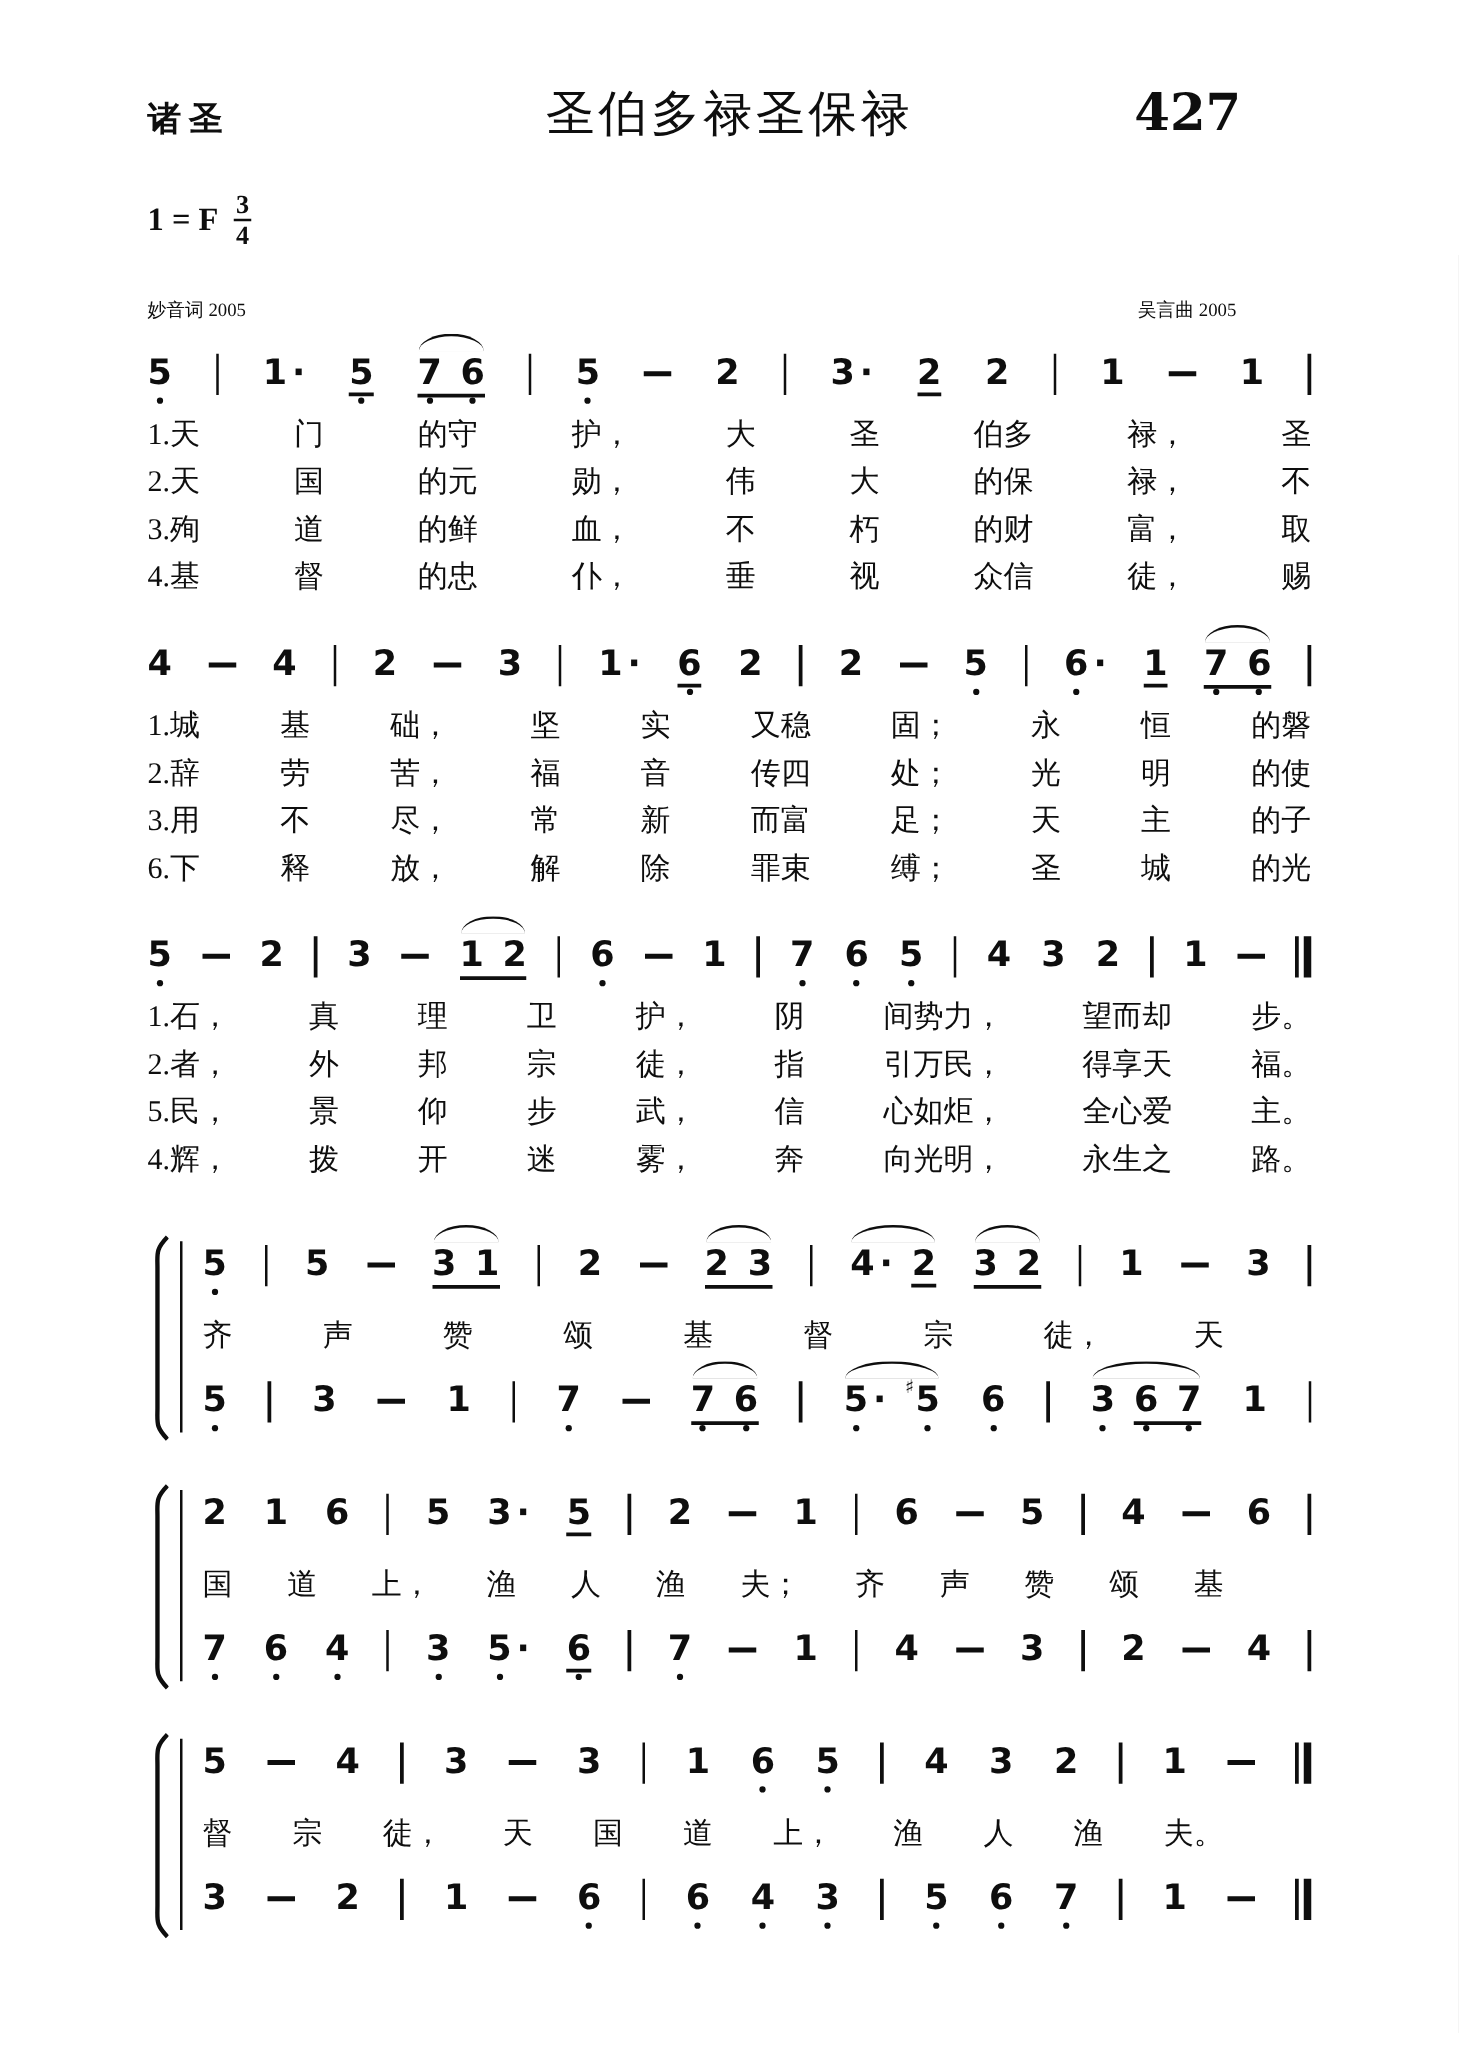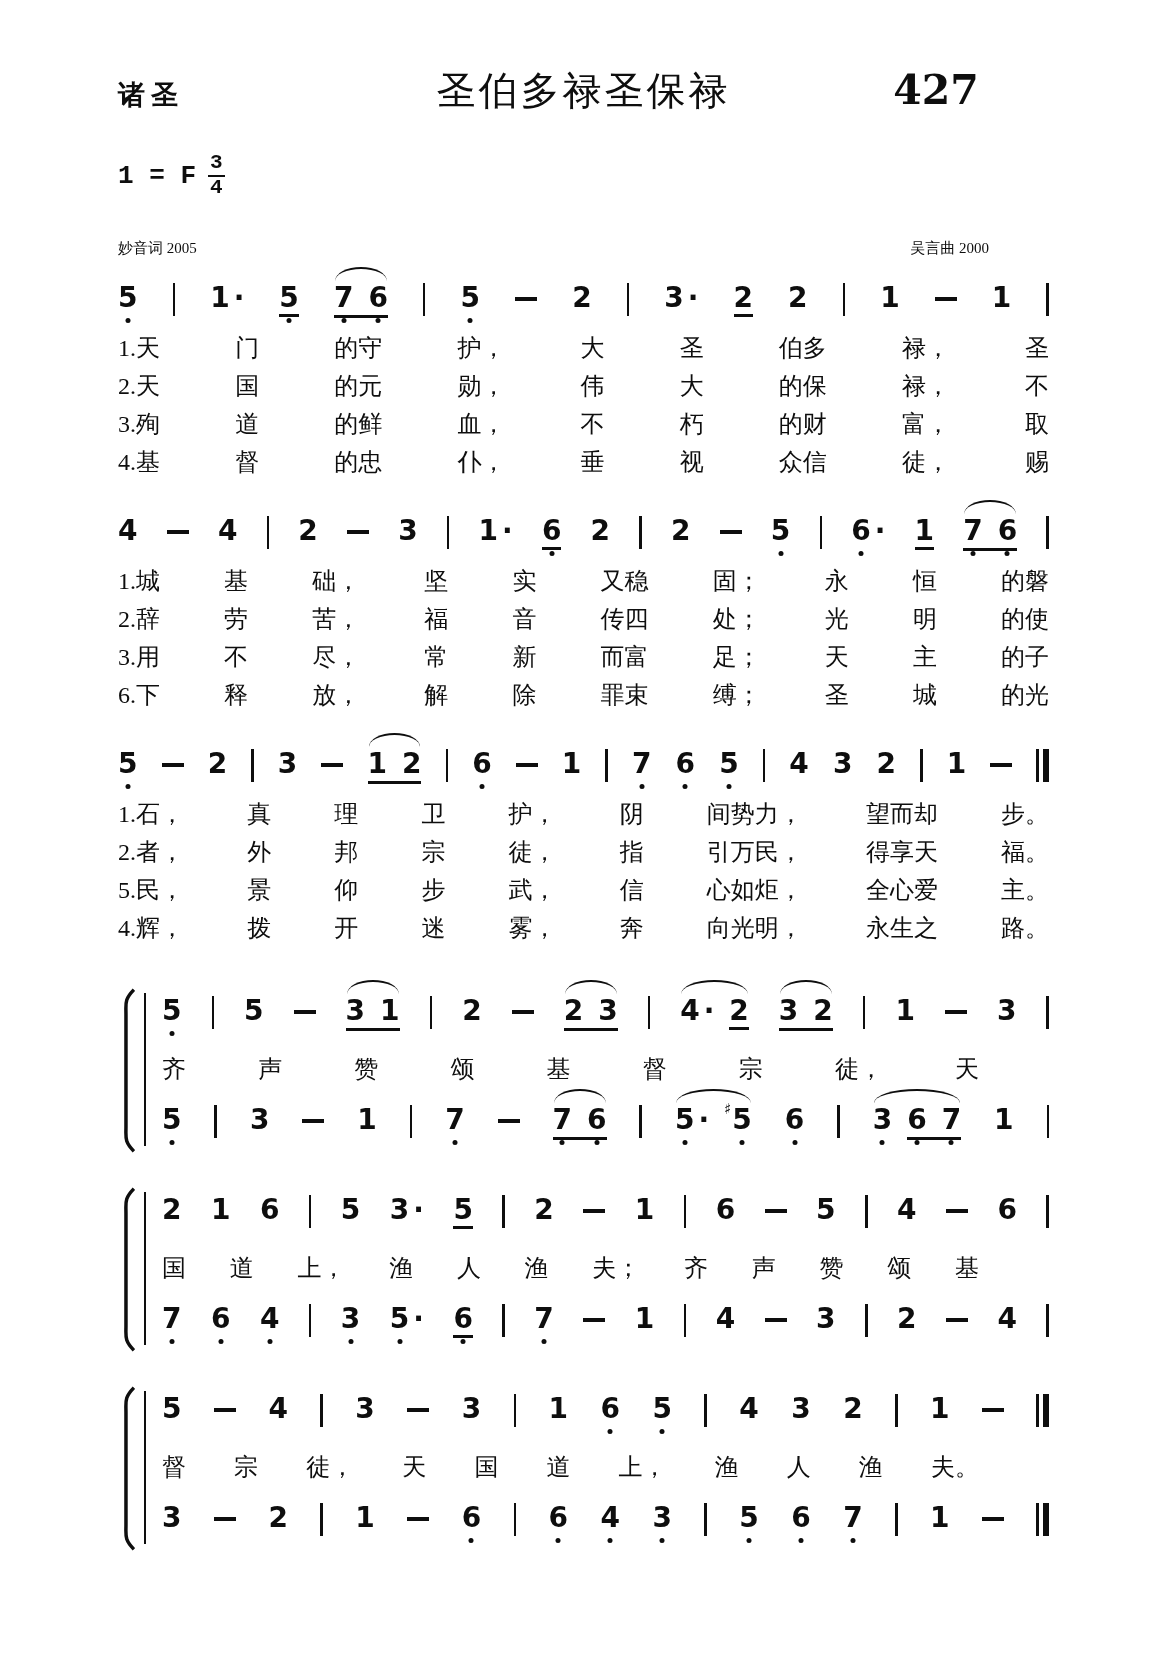--- a/index.html
+++ b/index.html
@@ -4,25 +4,25 @@
 <style>
   html,body{margin:0;padding:0;background:#e8e8e8;}
   body{width:1167px;font-family:"Liberation Serif","DejaVu Serif",serif;color:#0e0e0e;}
   .page{width:1167px;height:1653px;background:#ffffff;box-sizing:border-box;
         padding:50px 118px 20px 118px;overflow:hidden;}
 
   
   .hdr{display:flex;align-items:baseline;margin-top:14px;}
   .hdr .cat{width:170px;font-size:27px;font-weight:bold;letter-spacing:6px;}
   .hdr .ttl{flex:1;text-align:center;font-size:39px;font-weight:normal;letter-spacing:3px;}
-  .hdr .num{width:170px;text-align:center;font-size:41px;font-weight:bold;
+  .hdr .num{width:170px;text-align:right;font-size:41px;font-weight:bold;
             font-family:"DejaVu Serif","Liberation Serif",serif;padding-right:56px;box-sizing:border-box;}
 
   .keysig{margin-top:34px;display:flex;align-items:center;font-size:26px;font-weight:bold;
-          font-family:Liberation Mono, monospace;}
+          font-family:Liberation Serif, serif;}
   .ts{display:inline-flex;flex-direction:column;align-items:center;margin-left:12px;
       font-size:21px;line-height:1.08;font-weight:bold;}
   .ts .tst{border-bottom:2.5px solid #0e0e0e;padding:0 2px;}
   .ts .tsb{padding:0 2px;}
 
   .credits{display:flex;justify-content:space-between;margin-top:40px;font-size:15px;
            padding-right:60px;}
 
   
   .music-line{display:flex;justify-content:space-between;align-items:flex-start;
@@ -77,21 +77,21 @@
   <div class="keysig">
     <span>1 = F</span>
     <span class="ts">
       <span class="tst">3</span>
       <span class="tsb">4</span>
     </span>
   </div>
 
   <div class="credits">
     <span>妙音词  2005</span>
-    <span>吴言曲  2000</span>
+    <span>吴言曲  2005</span>
   </div>
 
   <div id="score">
       <section class="sys-verse">
         <div class="music-line">
           <span class="note">
             <span class="dgt">5<span class="lowdot"></span></span>
           </span>
           <span class="bar"></span>
           <span class="note">

